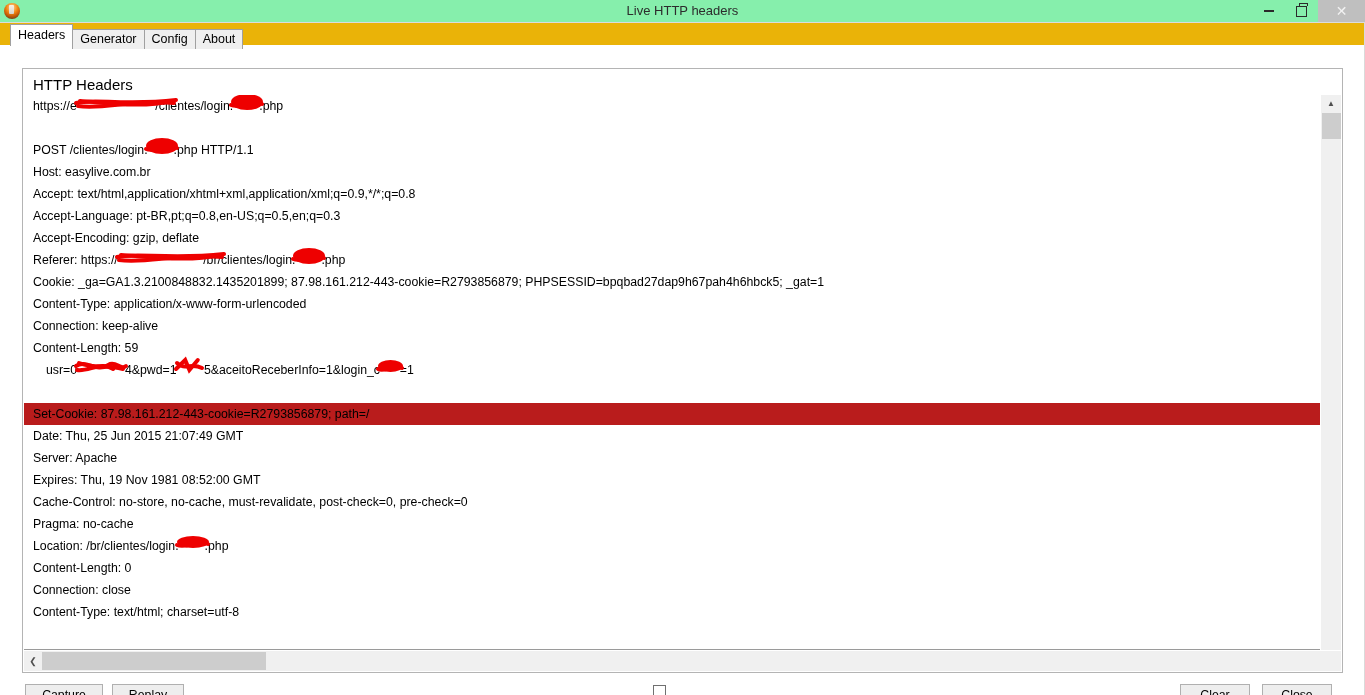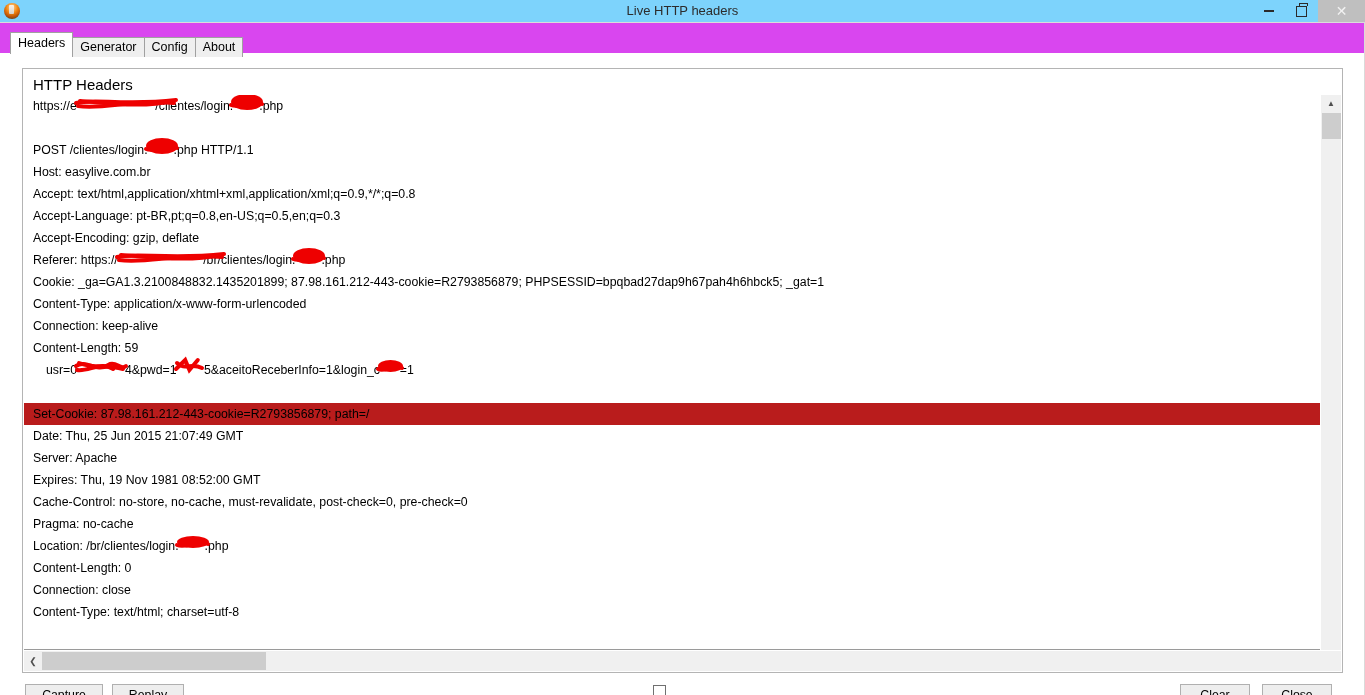--- a/index.html
+++ b/index.html
@@ -13,21 +13,21 @@
     overflow: hidden;
     font-family: "Liberation Sans", sans-serif;
     font-size: 12px;
     color: #000000;
   }
 
   
   .titlebar {
     position: relative;
     height: 22px;
-    background: #7dd3fc;
+    background: #86efac;
     border-bottom: 1px solid #dcdcdc;
     display: flex;
     align-items: center;
   }
   .app-icon {
     width: 16px;
     height: 16px;
     margin-left: 4px;
     border-radius: 50%;
     background: radial-gradient(circle at 50% 28%, #ffd9a0 0%, #f28a16 38%, #c85b06 62%, #2b2b2b 100%);
@@ -95,24 +95,24 @@
     width: 9px;
     height: 3px;
     border: 1px solid #2a2a2a;
     border-bottom: none;
     box-sizing: border-box;
   }
 
   
   .tabstrip {
     height: 20px;
-    padding: 10px 0 0 10px;
+    padding: 2px 0 0 10px;
     display: flex;
     align-items: flex-end;
-    background: #d946ef;
+    background: #eab308;
     position: relative;
   }
   .tab {
     border: 1px solid #a0a0a0;
     border-bottom: none;
     background: #efefef;
     padding: 2px 7px 3px 7px;
     font-size: 12.5px;
     line-height: 14px;
     margin-right: -1px;

